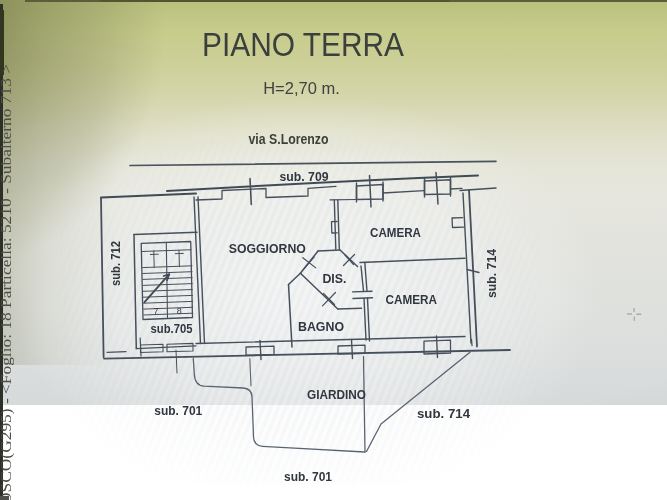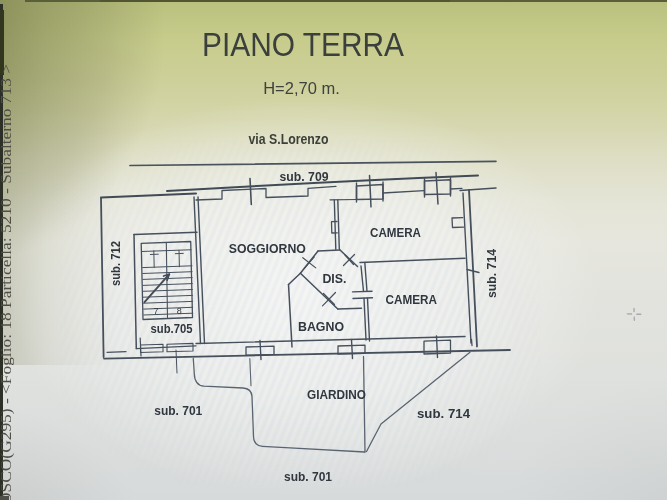--- a/index.html
+++ b/index.html
@@ -1,17 +1,17 @@
 <!DOCTYPE html>
 <html><head>
 <meta charset="utf-8">
 <style>
 html,body{margin:0;padding:0;width:667px;height:500px;overflow:hidden;
 font-family:"Liberation Sans",sans-serif;}
-#stage{position:relative;width:667px;height:500px;
+#stage{position:relative;width:667px;height:405px;
 background:
  radial-gradient(ellipse 240px 190px at 680px 510px, rgba(122,130,128,0.10) 0%, rgba(122,130,128,0) 70%),
  radial-gradient(ellipse 210px 160px at -10px 520px, rgba(118,116,102,0.14) 0%, rgba(118,116,102,0) 70%),
  radial-gradient(ellipse 295px 200px at 305px 295px, rgba(249,250,250,0.85) 0%, rgba(249,250,250,0.50) 55%, rgba(249,250,250,0) 100%),
  radial-gradient(ellipse 260px 310px at -30px 30px, rgba(100,105,58,0.50) 0%, rgba(120,124,80,0.22) 55%, rgba(130,134,95,0) 75%) no-repeat,
  linear-gradient(90deg, rgba(125,128,88,0.26) 0px, rgba(140,142,105,0.13) 45px, rgba(160,160,130,0) 120px) 0 0/130px 365px no-repeat,
  linear-gradient(180deg,#b9c07c 0%,#c7cc8c 8%,#cdd099 16%,#d5d6ac 24%,#dedec5 32%,#e4e4d6 40%,#e6e6dd 48%,#e2e3dd 60%,#dfe1de 75%,#dadddc 90%,#d7dadb 100%);}
 #stripes{position:absolute;left:60px;top:140px;width:480px;height:345px;
 background:repeating-linear-gradient(112deg, rgba(185,200,228,0.17) 0 3.5px, rgba(252,246,230,0.17) 3.5px 7px);
 -webkit-mask-image:radial-gradient(ellipse at center, black 45%, transparent 82%);

